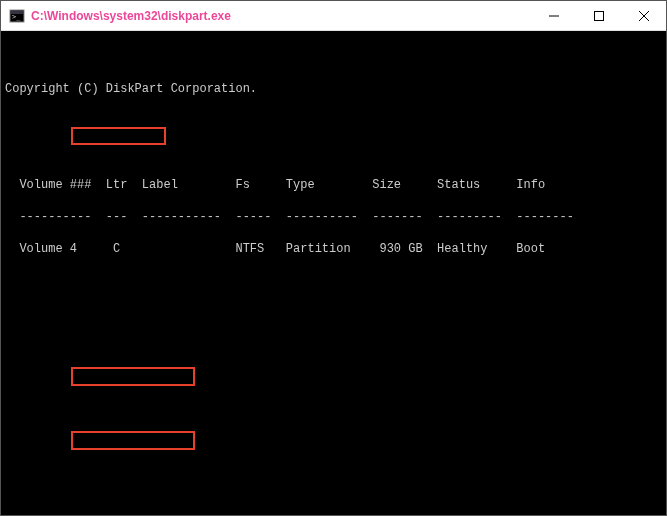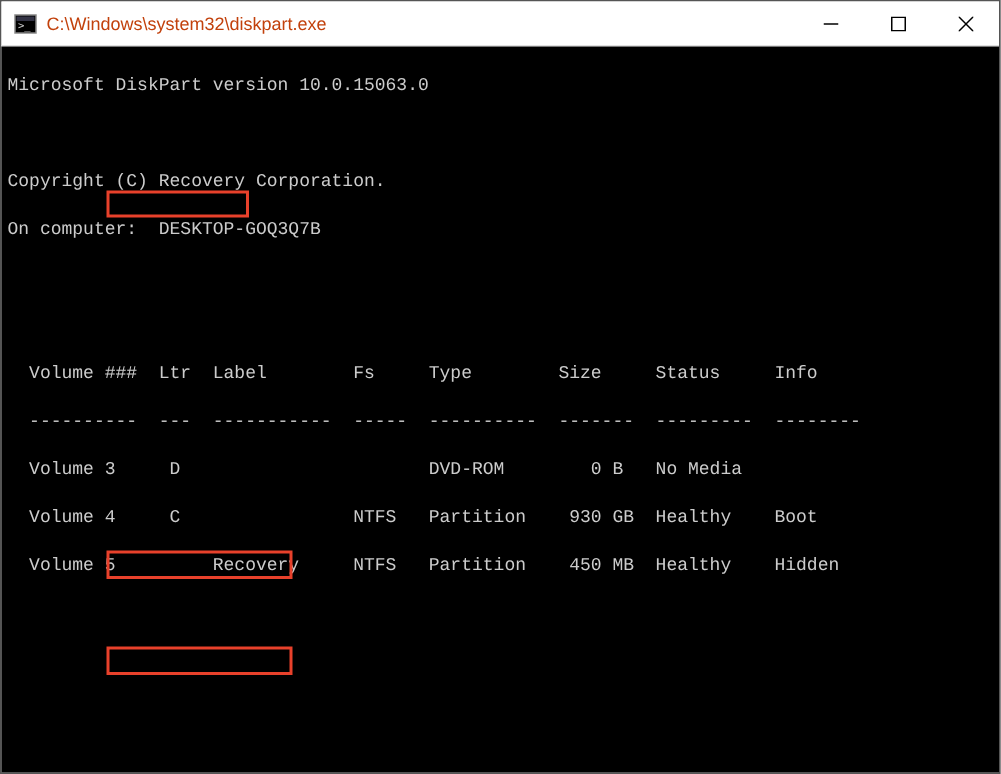--- a/index.html
+++ b/index.html
@@ -1,20 +1,20 @@
 <!DOCTYPE html>
 <html><head>
 <meta charset="utf-8">
 <style>
   * { margin: 0; padding: 0; box-sizing: border-box; }
   body { font-family: 'Segoe UI', Tahoma, sans-serif; background: #fff; width: 667px; height: 516px; overflow: hidden; }
   .window { width: 667px; height: 516px; border: 1px solid #555; background: #fff; display: flex; flex-direction: column; }
   .titlebar { height: 30px; background: #fff; display: flex; align-items: center; border-bottom: 1px solid #e0e0e0; }
   .title-icon { width: 16px; height: 16px; margin: 0 6px 0 8px; display: flex; align-items: center; justify-content: center; }
-  .title-text { flex: 1; font-size: 12px; color: #c2410c; }
+  .title-text { flex: 1; font-size: 12px; color: #ec4899; font-weight: bold; }
   .win-controls { display: flex; height: 100%; }
   .win-btn { width: 45px; height: 100%; display: flex; align-items: center; justify-content: center; cursor: pointer; }
   .win-btn svg { width: 10px; height: 10px; }
   .terminal { flex: 1; background: #000; color: #ccc; font-family: 'Consolas', 'Courier New', monospace; font-size: 12px; line-height: 16px; padding: 2px 4px; white-space: pre; overflow: hidden; position: relative; }
   .hl { position: absolute; border: 2px solid #e8412b; pointer-events: none; }
   .row { display: block; }
 </style>
 </head>
 <body>
 
@@ -42,31 +42,27 @@
       <div class="win-btn close">
         <svg viewBox="0 0 10 10">
             <line x1="0" y1="0" x2="10" y2="10" stroke="#000" stroke-width="1"></line>
             <line x1="10" y1="0" x2="0" y2="10" stroke="#000" stroke-width="1"></line>
           </svg>
       </div>
     </div>
   </div>
 
   <div class="terminal">
-<span class="row">Microsoft DiskPart version 10.0.15063.0</span>
 <span class="row"> </span>
-<span class="row">Copyright (C) Recovery Corporation.</span>
-<span class="row">On computer:  DESKTOP-GOQ3Q7B</span>
+<span class="row">Copyright (C) DiskPart Corporation.</span>
 <span class="row"> </span>
 <span class="row"> </span>
 <span class="row">  Volume ###  Ltr  Label        Fs     Type        Size     Status     Info</span>
 <span class="row">  ----------  ---  -----------  -----  ----------  -------  ---------  --------</span>
-<span class="row">  Volume 3     D                       DVD-ROM        0 B   No Media</span>
 <span class="row">  Volume 4     C                NTFS   Partition    930 GB  Healthy    Boot</span>
-<span class="row">  Volume 5         Recovery     NTFS   Partition    450 MB  Healthy    Hidden</span>
 
 
 
 
 
 
 
 
 
 

